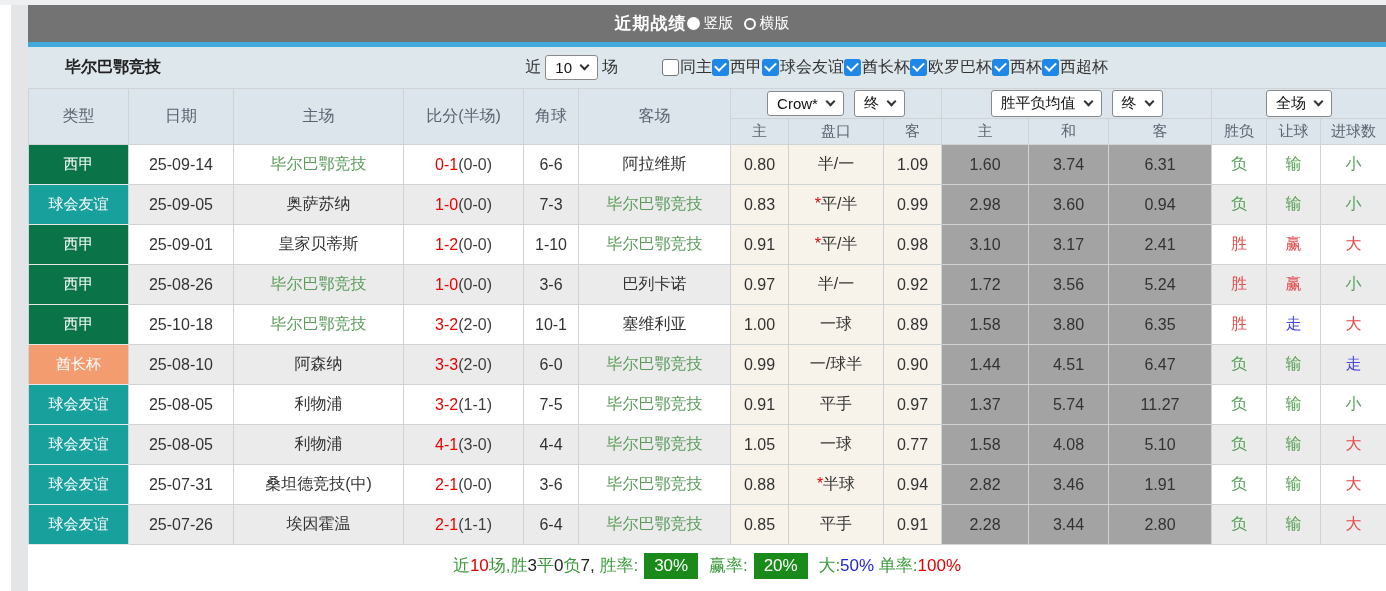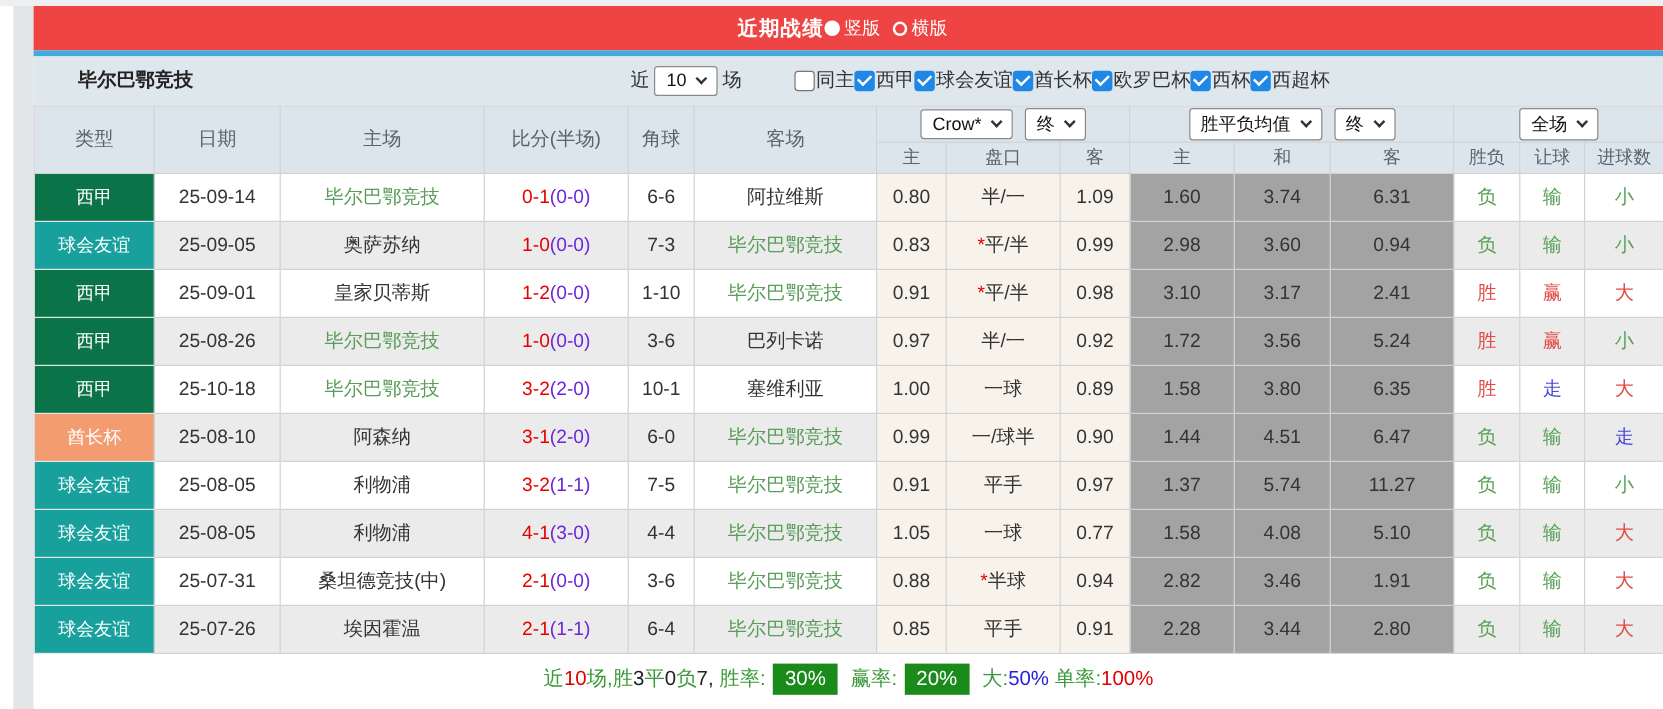--- a/index.html
+++ b/index.html
@@ -3,21 +3,21 @@
 <meta charset="utf-8">
 <style>
   * { margin:0; padding:0; box-sizing:border-box; }
   html,body { width:1386px; height:591px; overflow:hidden; background:#fff;
     font-family:"Liberation Sans","DejaVu Sans",sans-serif; }
   .topstrip { position:absolute; top:0; left:0; width:1386px; height:5px; background:#edeff0; }
   .gutter { position:absolute; top:5px; left:11px; width:17px; height:586px; background:#e3e5e7; }
   .content { position:absolute; top:5px; left:28px; width:1358px; }
 
   
-  .titlebar { height:37px; background:#ef4444; display:flex; align-items:center; justify-content:center; color:#fff; }
+  .titlebar { height:37px; background:#737373; display:flex; align-items:center; justify-content:center; color:#fff; }
   .titlebar .title { font-weight:bold; font-size:17px; letter-spacing:1px; }
   .radio { width:13px; height:13px; border-radius:50%; display:inline-block; vertical-align:-1px; }
   .radio.on { background:#fff; }
   .radio.off { border:2px solid #fff; width:12px; height:12px; }
   .radio-label { font-size:15px; margin:0 10px 0 4px; }
   .bluestrip { height:5px; background:#43aadd; }
 
   
   .filterbar { height:41px; background:#dee7ec; display:flex; align-items:center; font-size:16px; color:#333; }
   .teamname { margin-left:37px; font-weight:bold; color:#222; }
@@ -38,21 +38,21 @@
   th, td { border:1px solid #cfd3d6; text-align:center; font-weight:normal; }
   th { background:#dce5ec; color:#5a6470; font-size:16px; }
   tr.h1 th { height:30px; }
   tr.h2 th { height:26px; font-size:15px; }
   .selcell { display:inline-flex; gap:10px; align-items:center; justify-content:center; }
   tbody td { height:40px; font-size:16px; color:#333; background:#fff; }
   tr.alt td { background:#ebebeb; }
   td.c-type { color:#fff; font-size:15px; border-color:#e6e6e6 #cfd3d6; }
   td.c-team.subject { color:#5b9c5b; }
   .score { color:#e80000; }
-  .half { color:#6d28d9; }
+  .half { color:#404040; }
   .star { color:#e80000; }
   tbody td.c-odd { background:#f8f3ea; }
   tbody td.c-avg { background:#a3a3a3; }
 
   
   .footline { height:41px; display:flex; align-items:center; justify-content:center; font-size:17px; background:#fff; }
   .fs { white-space:pre; }
   .fs.g { color:#3a9a3a; } .fs.k { color:#222; } .fs.r { color:#e00000; } .fs.b { color:#2323dd; }
   .fs.badge { background:#1a8a1a; color:#fff; font-weight:normal; padding:3px 10px; margin:0 6px; }
 </style>
@@ -269,21 +269,21 @@
     <td class="c-avg">3.80</td>
     <td class="c-avg">6.35</td>
     <td class="c-res" style="color: rgb(227, 74, 74);">胜</td>
     <td class="c-res" style="color: rgb(72, 72, 221);">走</td>
     <td class="c-res" style="color: rgb(227, 74, 74);">大</td>
   </tr>
         <tr class="alt">
     <td class="c-type" style="background: rgb(242, 156, 112);">酋长杯</td>
     <td class="c-date">25-08-10</td>
     <td class="c-team">阿森纳</td>
-    <td class="c-score"><span class="score">3-1</span><span class="half">(2-0)</span></td>
+    <td class="c-score"><span class="score">3-3</span><span class="half">(2-0)</span></td>
     <td class="c-corner">6-0</td>
     <td class="c-team subject">毕尔巴鄂竞技</td>
     <td class="c-odd">0.99</td>
     <td class="c-odd handicap">一/球半</td>
     <td class="c-odd">0.90</td>
     <td class="c-avg">1.44</td>
     <td class="c-avg">4.51</td>
     <td class="c-avg">6.47</td>
     <td class="c-res" style="color: rgb(85, 160, 85);">负</td>
     <td class="c-res" style="color: rgb(85, 160, 85);">输</td>

